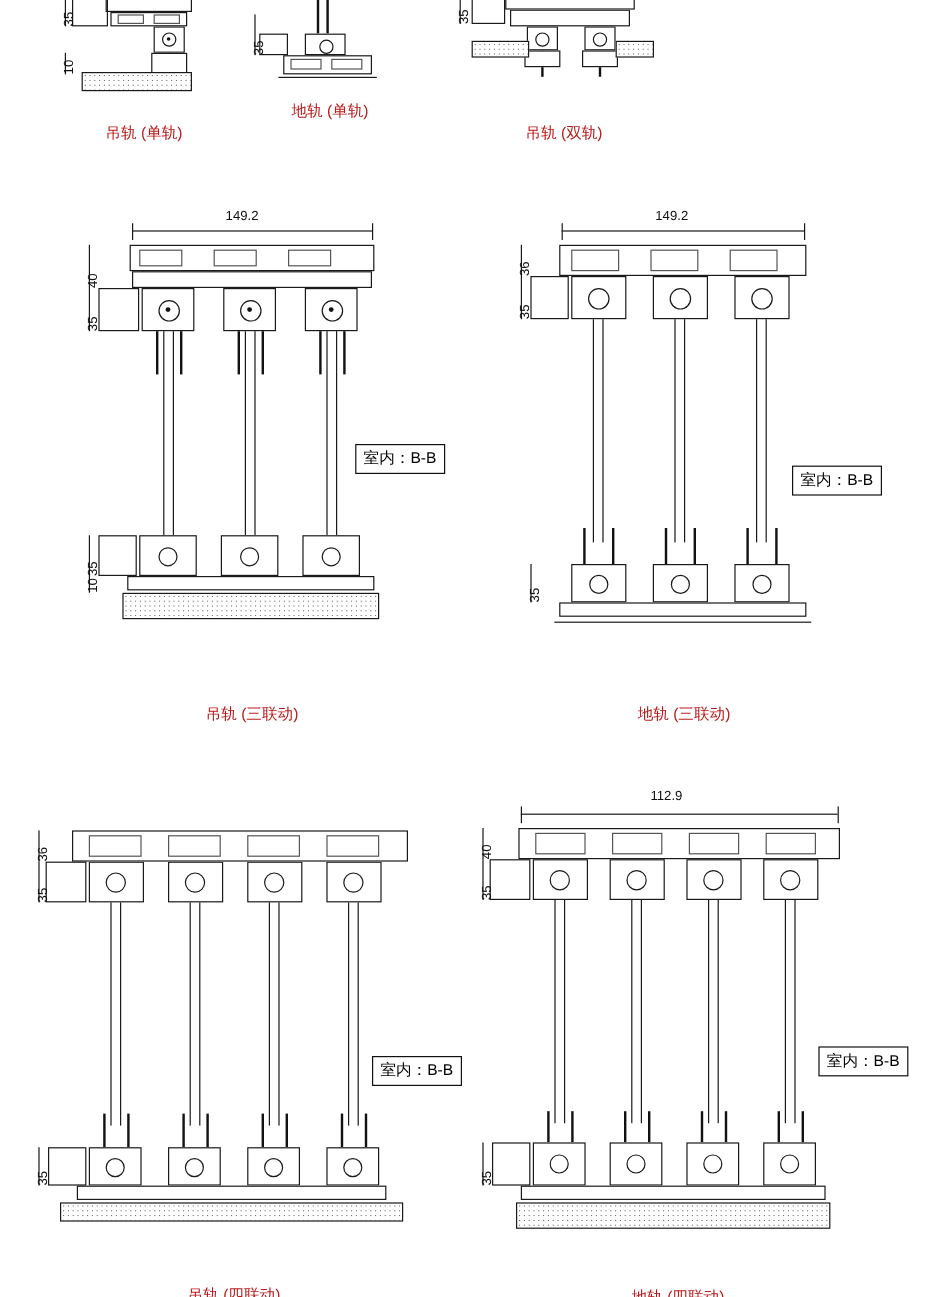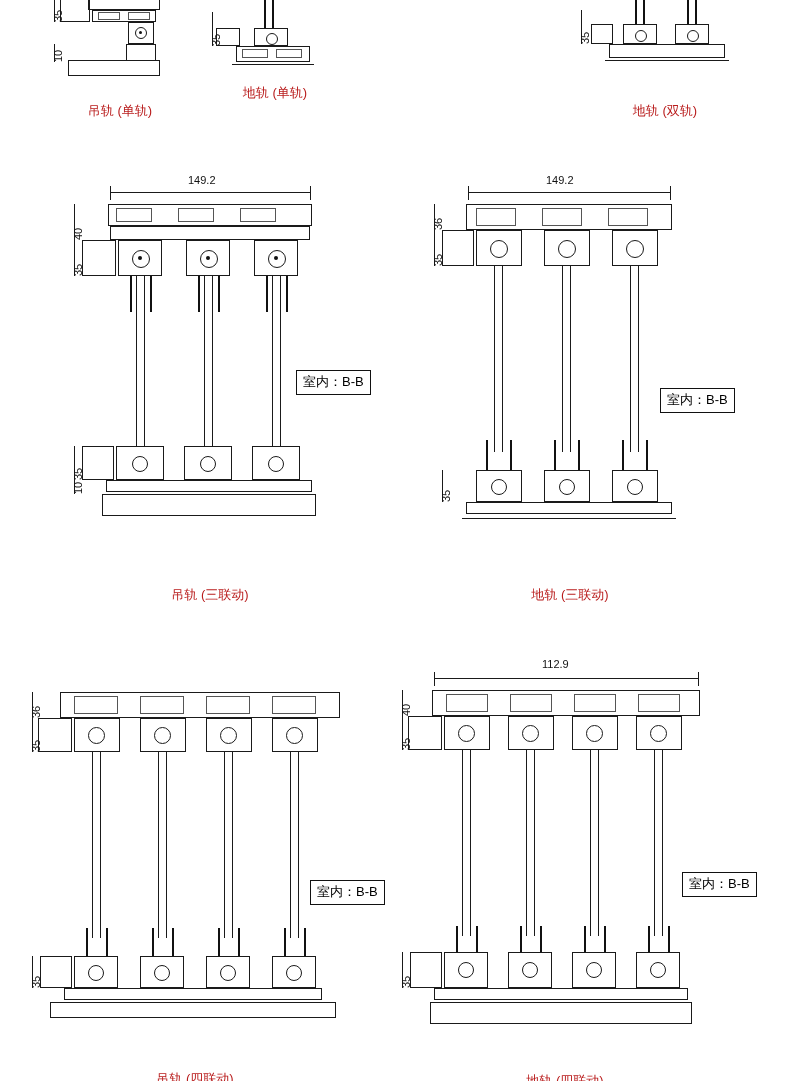--- a/index.html
+++ b/index.html
@@ -116,37 +116,39 @@
     <div class="profin" style="left:32px;top:49px;width:26px;height:9px;"></div>
     <div class="profin" style="left:66px;top:49px;width:26px;height:9px;"></div>
     <div class="bolt" style="left:56px;top:33px;width:10px;height:10px;"></div>
     <div class="ln hl" style="left:22px;top:64px;width:82px;"></div>
     <div class="frame" style="left:6px;top:28px;width:24px;height:18px;"></div>
     <div class="ln vl" style="left:2px;top:12px;height:34px;"></div>
     <div class="dimv" style="left:0px;top:46px;">35</div>
     <div class="cap" style="left:-5px;top:84px;width:140px;">地轨 (单轨)</div>
   </div>
 
-
-  <div class="dwg" style="left:595px;top:0px;width:170px;height:100px;">
-    <div class="stem" style="left:40px;top:-6px;height:30px;"></div>
-    <div class="stem" style="left:48px;top:-6px;height:30px;"></div>
-    <div class="stem" style="left:92px;top:-6px;height:30px;"></div>
-    <div class="stem" style="left:100px;top:-6px;height:30px;"></div>
-    <div class="prof" style="left:28px;top:24px;width:34px;height:20px;"></div>
-    <div class="prof" style="left:80px;top:24px;width:34px;height:20px;"></div>
-    <div class="bolt" style="left:40px;top:30px;width:10px;height:10px;"></div>
-    <div class="bolt" style="left:92px;top:30px;width:10px;height:10px;"></div>
-    <div class="prof" style="left:14px;top:44px;width:116px;height:14px;"></div>
-    <div class="ln hl" style="left:10px;top:60px;width:124px;"></div>
-    <div class="frame" style="left:-4px;top:24px;width:22px;height:20px;"></div>
-    <div class="ln vl" style="left:-14px;top:10px;height:34px;"></div>
-    <div class="dimv" style="left:-16px;top:44px;">35</div>
-    <div class="cap" style="left:-5px;top:102px;width:150px;">地轨 (双轨)</div>
-  </div>
+  <div class="dwg" style="left:395px;top:0px;width:170px;height:100px;">
+    <div class="prof" style="left:26px;top:-6px;width:108px;height:14px;"></div>
+    <div class="prof" style="left:30px;top:8px;width:100px;height:14px;"></div>
+    <div class="prof" style="left:44px;top:22px;width:26px;height:20px;"></div>
+    <div class="prof" style="left:92px;top:22px;width:26px;height:20px;"></div>
+    <div class="bolt" style="left:51px;top:27px;width:10px;height:10px;"></div>
+    <div class="bolt" style="left:99px;top:27px;width:10px;height:10px;"></div>
+    <div class="stem" style="left:56px;top:42px;height:22px;"></div>
+    <div class="stem" style="left:104px;top:42px;height:22px;"></div>
+    <div class="prof" style="left:42px;top:42px;width:30px;height:14px;"></div>
+    <div class="prof" style="left:90px;top:42px;width:30px;height:14px;"></div>
+    <div class="frame" style="left:-2px;top:-6px;width:28px;height:26px;"></div>
+    <div class="hatch" style="left:-2px;top:34px;width:48px;height:14px;"></div>
+    <div class="hatch" style="left:118px;top:34px;width:32px;height:14px;"></div>
+    <div class="ln vl" style="left:-12px;top:-6px;height:26px;"></div>
+    <div class="dimv" style="left:-14px;top:20px;">35</div>
+    <div class="cap" style="left:0px;top:102px;width:150px;">吊轨 (双轨)</div>
+  </div>
+
 
   <div class="dwg" style="left:60px;top:170px;width:330px;height:440px;">
 
     <div class="ln hl" style="left:50px;top:22px;width:200px;"></div>
     <div class="ln vl" style="left:50px;top:16px;height:14px;"></div>
     <div class="ln vl" style="left:250px;top:16px;height:14px;"></div>
     <div class="dimtxt" style="left:128px;top:4px;">149.2</div>
 
     <div class="prof" style="left:48px;top:34px;width:204px;height:22px;"></div>
     <div class="prof" style="left:50px;top:56px;width:200px;height:14px;"></div>

